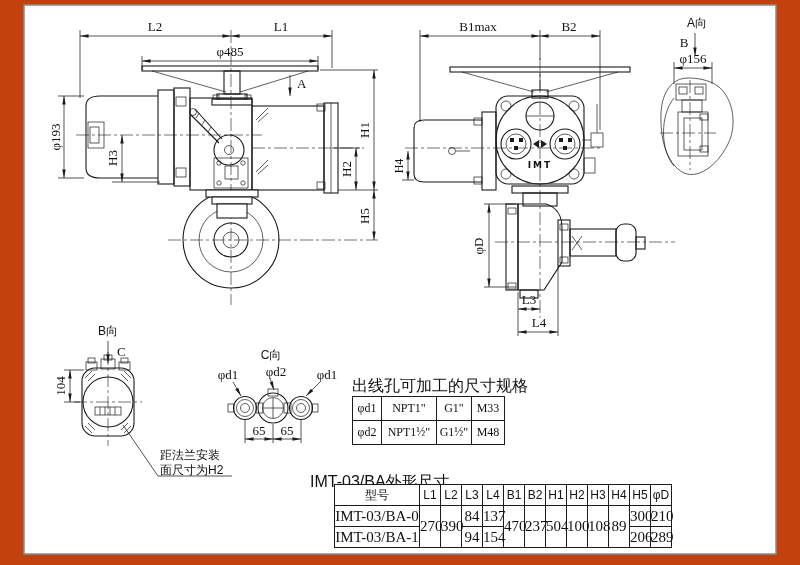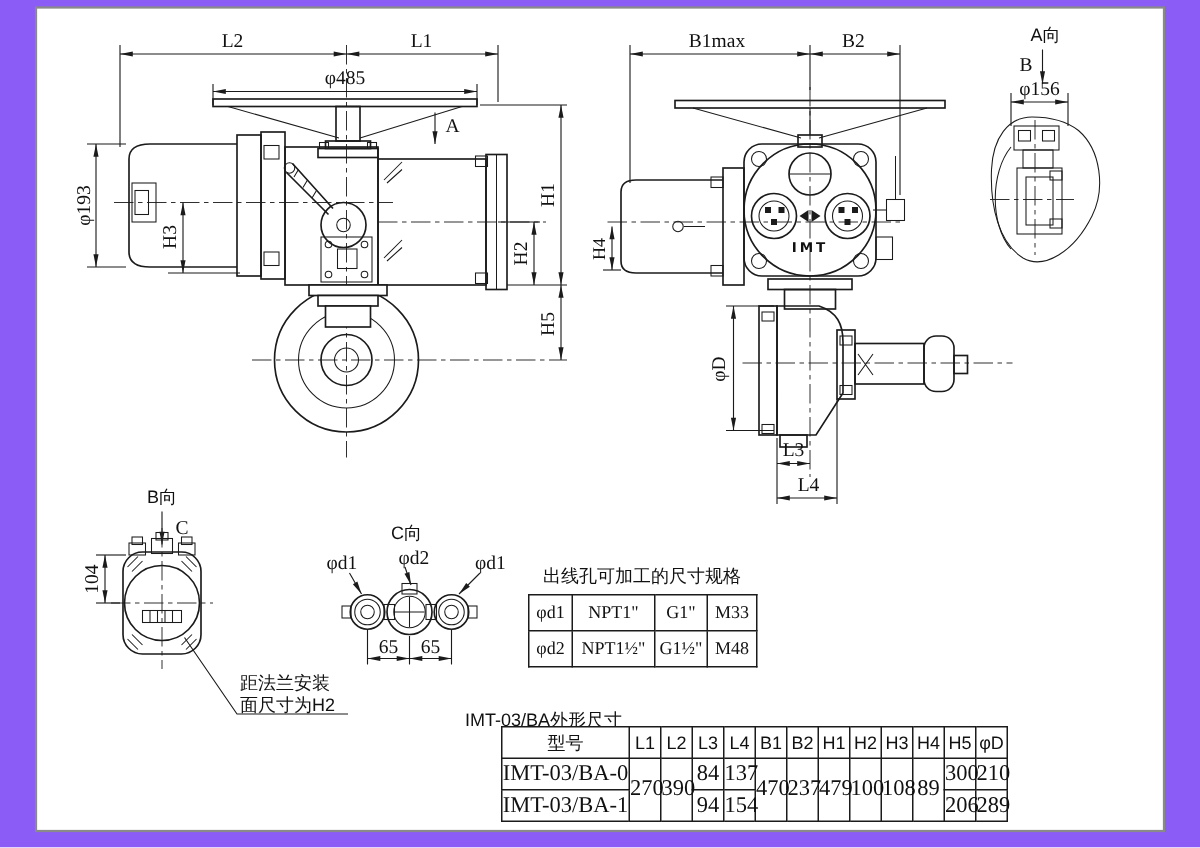--- a/index.html
+++ b/index.html
@@ -1,31 +1,31 @@
 <!DOCTYPE html>
 <html><head>
 <meta charset="utf-8">
 <style>
   html,body{margin:0;padding:0;background:#fff;}
-  .canvas{position:relative;width:800px;height:565px;background:#8b5cf6;overflow:hidden;
+  .canvas{position:relative;width:800px;height:565px;background:#c2410c;overflow:hidden;
           font-family:"Liberation Serif",serif;color:#111;}
   svg{position:absolute;left:0;top:0;}
   svg text{fill:#111;}
   .dim-label{font-family:"Liberation Serif",serif;font-size:13px;}
   .dim-label-sm{font-family:"Liberation Serif",serif;font-size:12px;}
   .cjk{font-family:"Liberation Sans","DejaVu Sans",sans-serif;font-size:12px;}
   .logo-txt{font-family:"DejaVu Sans",sans-serif;font-size:9px;font-weight:bold;letter-spacing:2px;}
   .obj{stroke:#1b1b1b;stroke-width:1.1;fill:none;}
   .obj-thin{stroke:#1b1b1b;stroke-width:0.7;fill:none;}
   .obj-fill{stroke:#1b1b1b;stroke-width:1.1;fill:#fff;}
   .dim{stroke:#1b1b1b;stroke-width:0.75;fill:none;}
   .cl{stroke:#2a2a2a;stroke-width:0.65;fill:none;stroke-dasharray:13 3 3 3;}
   .blk{fill:#1b1b1b;stroke:none;}
   .tbl-title{position:absolute;font-family:"Liberation Sans","DejaVu Sans",sans-serif;
-             font-size:12px;color:#111;white-space:nowrap;}
+             font-size:16px;color:#111;white-space:nowrap;}
   .spec-table{position:absolute;border-collapse:collapse;table-layout:fixed;background:#fff;}
   .spec-table td,.spec-table th{border:1px solid #1b1b1b;text-align:center;vertical-align:middle;
       font-family:"Liberation Serif",serif;font-weight:normal;font-size:12px;color:#111;padding:0;}
   #outlet-table{left:352px;top:396px;width:152px;}
   #outlet-table td{height:23px;}
   #dims-table{left:310px;top:484px;width:337px;margin-left:24px;}
   #dims-table td,#dims-table th{height:20px;font-size:15px;}
   #dims-table th{font-family:"Liberation Sans","DejaVu Sans",sans-serif;font-size:12px;}
   #dims-table td.model{font-family:"Liberation Serif",serif;}
 </style>
@@ -397,21 +397,21 @@
     <th>φD</th>
   </tr>
   <tr>
     <td class="model">IMT-03/BA-0</td>
     <td rowspan="2">270</td>
     <td rowspan="2">390</td>
     <td>84</td>
     <td>137</td>
     <td rowspan="2">470</td>
     <td rowspan="2">237</td>
-    <td rowspan="2">479</td>
+    <td rowspan="2">504</td>
     <td rowspan="2">100</td>
     <td rowspan="2">108</td>
     <td rowspan="2">89</td>
     <td>300</td>
     <td>210</td>
   </tr>
   <tr>
     <td class="model">IMT-03/BA-1</td>
     <td>94</td>
     <td>154</td>

